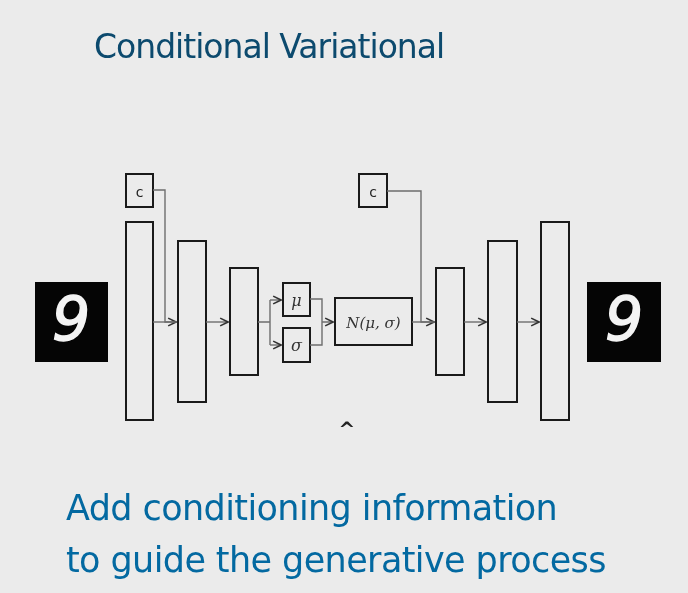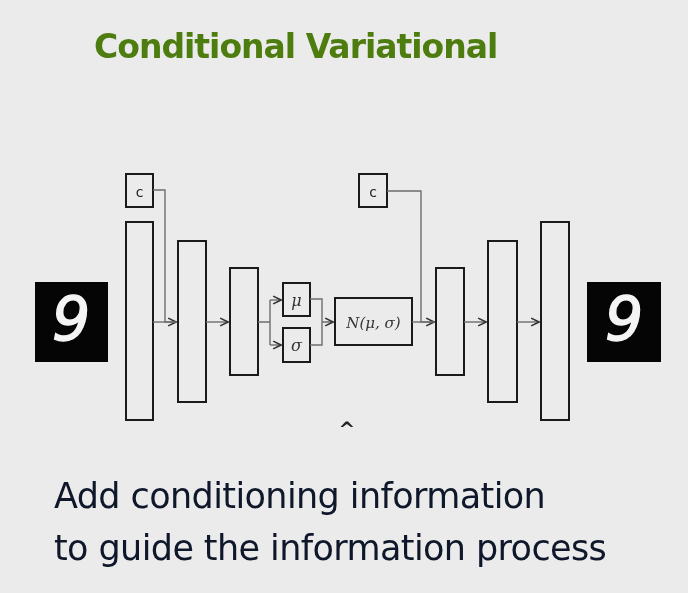--- a/index.html
+++ b/index.html
@@ -5,32 +5,32 @@
     html, body { margin: 0; padding: 0; }
     body {
       width: 688px; height: 593px; overflow: hidden;
       background: #ebebeb;
       position: relative;
       font-family: "Liberation Sans", "DejaVu Sans", sans-serif;
     }
     .title {
       position: absolute; left: 94px; top: 18px;
       font-family: "DejaVu Sans", sans-serif;
-      font-weight: bold; font-size: 33px; line-height: 58px;
-      color: #4d7c0f; letter-spacing: -1px;
+      font-weight: normal; font-size: 33px; line-height: 58px;
+      color: #0c4a6e; letter-spacing: -1px;
       margin: 0;
     }
     .title span { display: block; white-space: nowrap; }
     .diagram { position: absolute; left: 0; top: 0; width: 688px; height: 440px; }
     .subtitle {
       position: absolute; left: 54px; top: 470px;
       font-family: "DejaVu Sans", sans-serif;
-      font-size: 35px; line-height: 52px; color: #0f172a;
+      font-size: 35px; line-height: 52px; color: #0369a1;
       letter-spacing: -0.6px;
-      margin: 0;
+      margin: 12px;
     }
     .subtitle span { display: block; white-space: nowrap; }
   </style>
 </head>
 <body>
 
 <h1 class="title">
   <span>Conditional Variational</span>
 </h1>
 
@@ -94,14 +94,14 @@
   <g>
     <rect x="587" y="282" width="74" height="80" fill="#050505"></rect>
     <text x="624" y="340" text-anchor="middle" font-family="DejaVu Sans, sans-serif" font-size="60" font-style="italic" fill="#f4f4f4" stroke="#f4f4f4" stroke-width="1.5">9</text>
   </g>
 
   <text x="347" y="436" text-anchor="middle" font-family="DejaVu Sans, sans-serif" font-size="20" font-weight="bold" fill="#222">^</text>
 </svg>
 
 <p class="subtitle">
   <span>Add conditioning information</span>
-  <span>to guide the information process</span>
+  <span>to guide the generative process</span>
 </p>
 
 </body></html>

